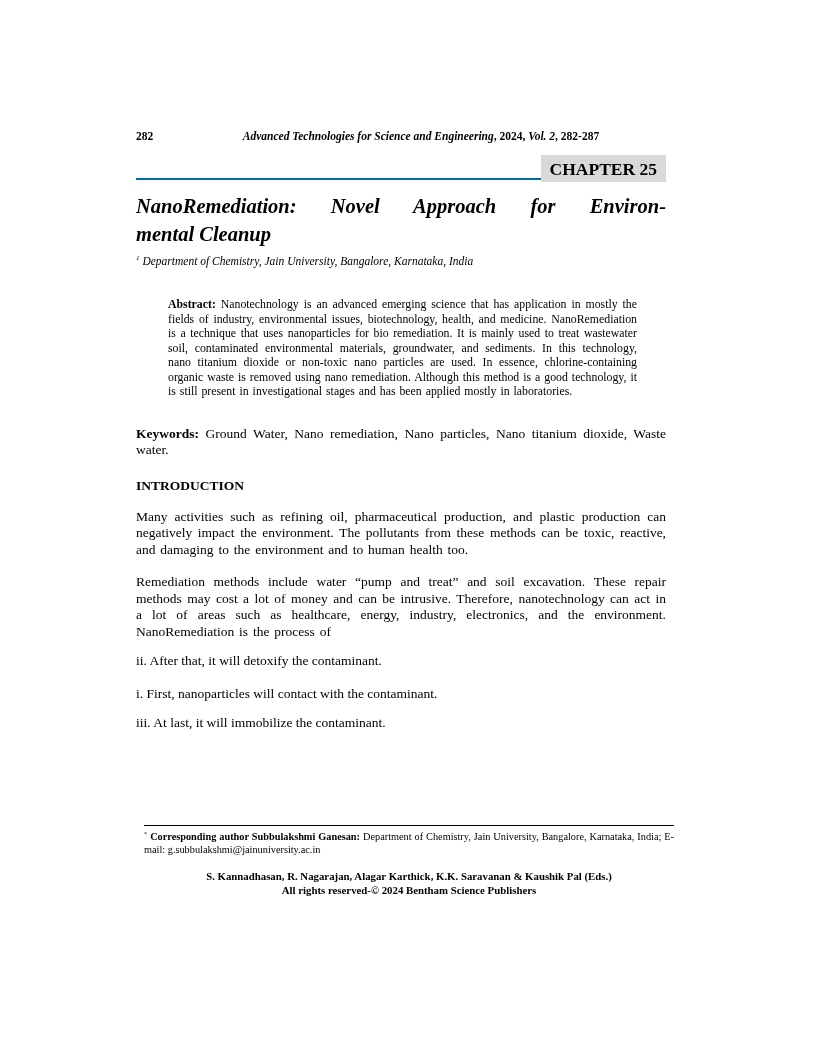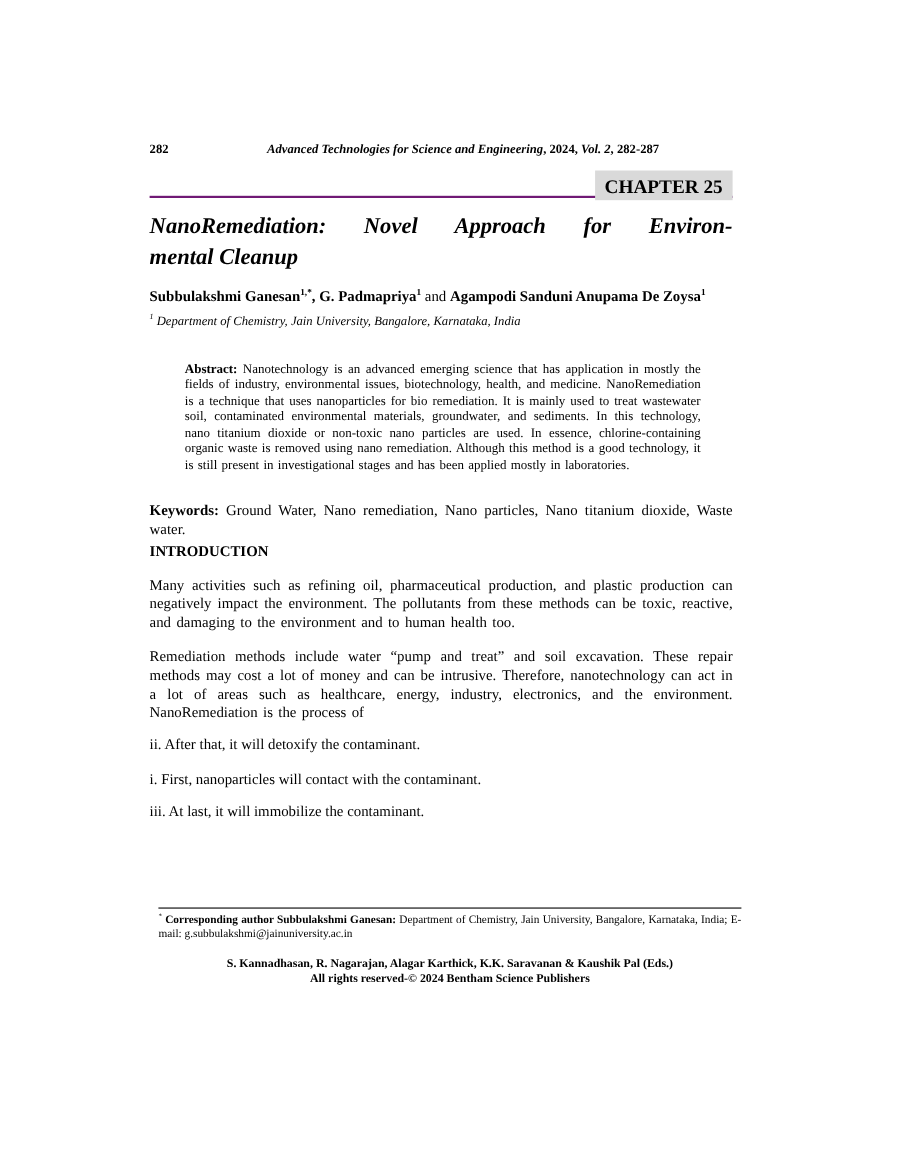--- a/index.html
+++ b/index.html
@@ -37,21 +37,21 @@
     top: 0;
   }
   .running-title {
     text-align: center;
     padding-left: 40px;
   }
   .running-title .it { font-style: italic; }
   
   .chapter-banner {
     margin-top: 11px;
-    border-bottom: 2px solid #701a75;
+    border-bottom: 2px solid #0369a1;
     display: flex;
     justify-content: flex-end;
     align-items: flex-end;
   }
   .chapter-badge {
     background: #d9d9d9;
     font-weight: bold;
     font-size: 17.5px;
     line-height: 22px;
     padding: 3px 9px 2px 9px;
@@ -103,21 +103,21 @@
   .keywords {
     margin-top: 27px;
     font-size: 13.5px;
     line-height: 16.5px;
     text-align: justify;
     word-spacing: 1.5px;
   }
   .keywords .lbl { font-weight: bold; }
   
   .section-heading {
-    margin-top: 3px;
+    margin-top: 18px;
     font-size: 13.5px;
     font-weight: bold;
     line-height: 17px;
   }
   
   .body-para {
     margin-top: 15px;
     font-size: 13.5px;
     line-height: 16.8px;
     text-align: justify;
@@ -166,23 +166,20 @@
 
     <div class="chapter-banner">
       <div class="chapter-badge">CHAPTER 25</div>
     </div>
 
     <h1 class="article-title" style="margin-bottom:0;font-style:italic;">
       <div class="tline1">NanoRemediation: Novel Approach for Environ-</div>
       <div class="tline2">mental Cleanup</div>
     </h1>
 
-    <div class="authors">
-      <span>Subbulakshmi Ganesan</span><sup>1,*</sup><span>, </span><span>G. Padmapriya</span><sup>1</sup><span class="normal"> and </span><span>Agampodi Sanduni Anupama De Zoysa</span><sup>1</sup>
-    </div>
 
     <div class="affiliation">
       <sup>1</sup><span> Department of Chemistry, Jain University, Bangalore, Karnataka, India</span>
     </div>
 
     <div class="abstract">
       <span class="lbl">Abstract:</span><span> Nanotechnology is an advanced emerging science that has application in mostly the fields of industry, environmental issues, biotechnology, health, and medicine. NanoRemediation is a technique that uses nanoparticles for bio remediation. It is mainly used to treat wastewater soil, contaminated environmental materials, groundwater, and sediments. In this technology, nano titanium dioxide or non-toxic nano particles are used. In essence, chlorine-containing organic waste is removed using nano remediation. Although this method is a good technology, it is still present in investigational stages and has been applied mostly in laboratories.</span>
     </div>
 
     <div class="keywords">

